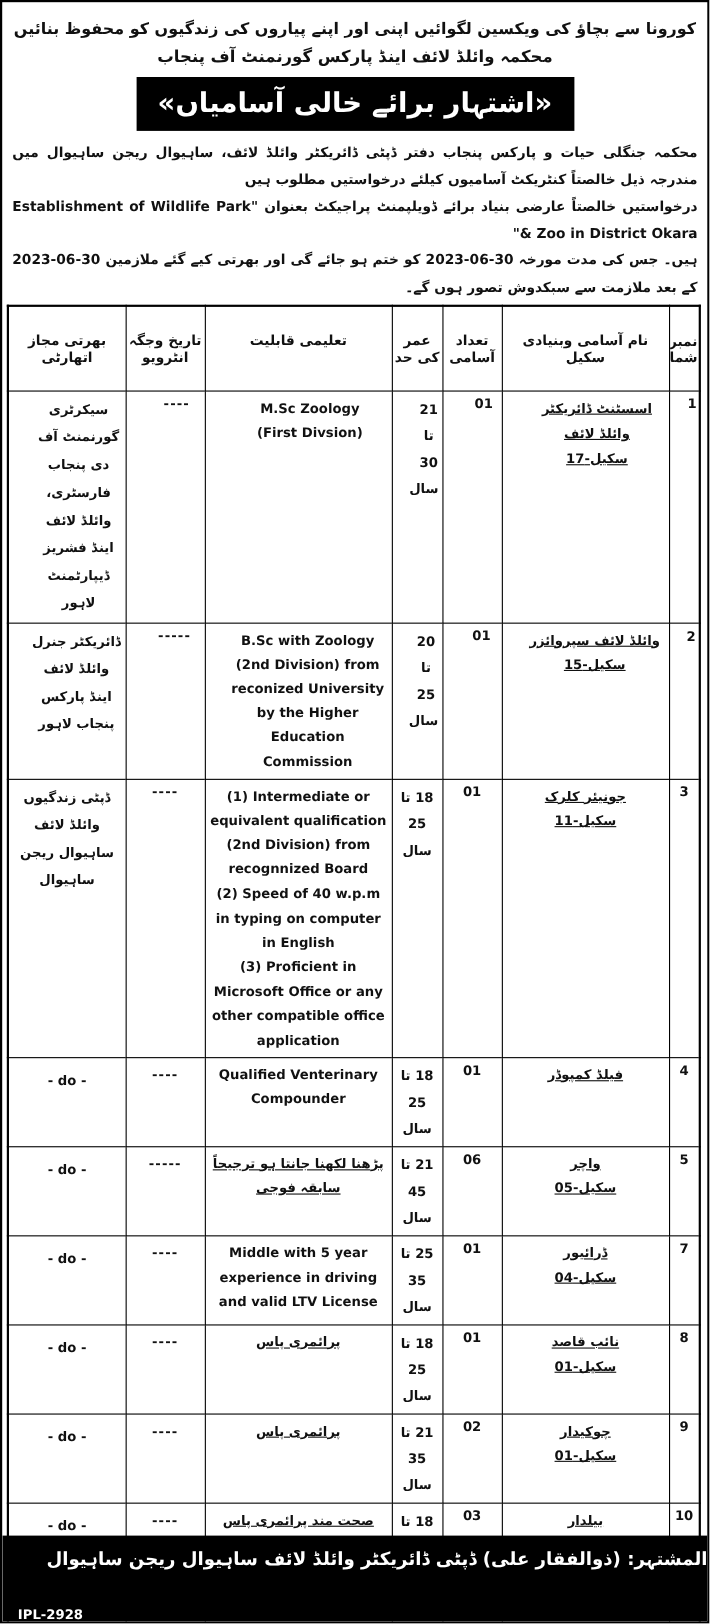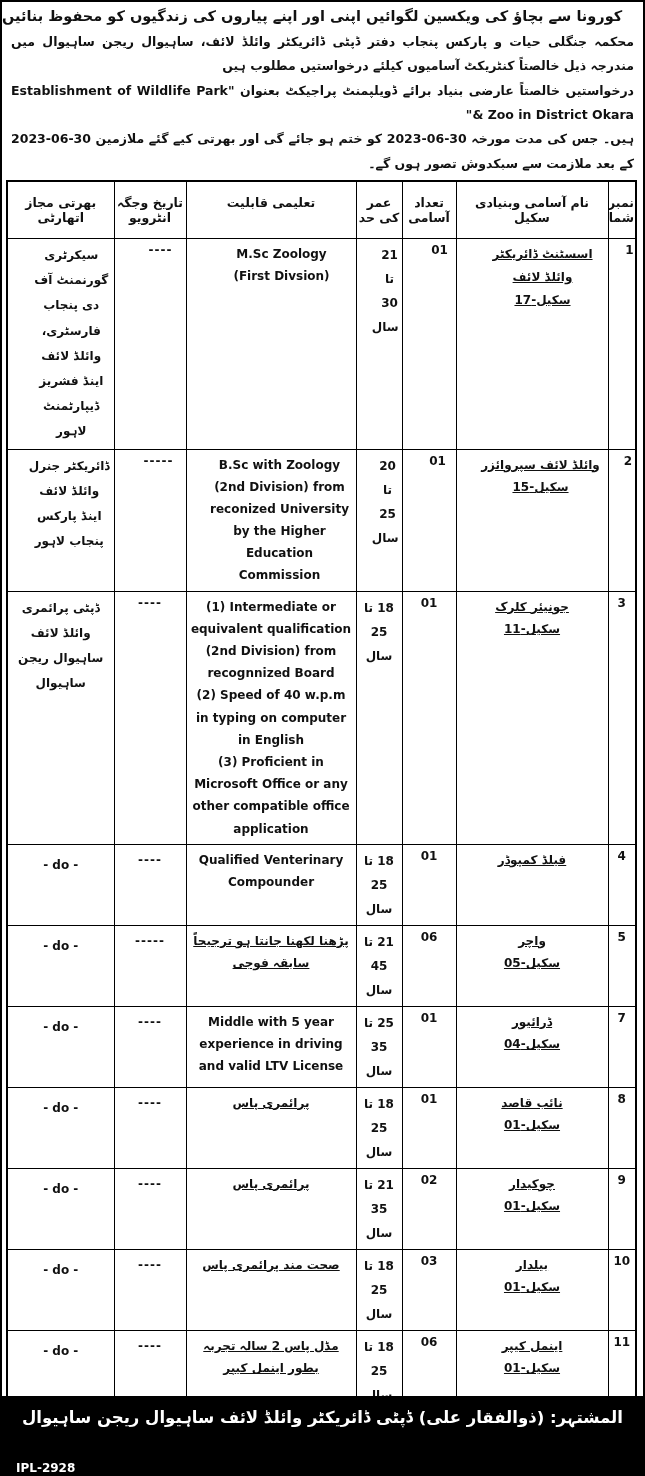--- a/index.html
+++ b/index.html
@@ -4,76 +4,78 @@
 <style>
   * { margin:0; padding:0; box-sizing:border-box; }
   html,body { background:#e8e8e8; }
   body { font-family:"DejaVu Sans", sans-serif; }
   .ad {
     position:relative; width:645px; height:1476px; margin:0 auto;
     background:#fff; color:#111; border:2px solid #000; overflow:hidden;
     direction:rtl;
   }
   
-  .top-lines { padding-top:4px; text-align:left; }
+  .top-lines { padding-top:15px; text-align:center; }
   .top-notice { font-size:14.5px; font-weight:bold; line-height:1.5; }
   .dept-line  { font-size:15px;  font-weight:bold; line-height:1.6; }
   .banner {
     width:398px; margin:7px auto 6px auto; background:#000; color:#fff;
     text-align:center; font-size:25px; font-weight:bold; padding:9px 4px 11px 4px;
   }
   
   .intro {
     padding:2px 9px 4px 9px; font-size:12.5px; font-weight:bold;
     line-height:1.95; text-align:justify; white-space:pre-line;
   }
   
   table.jobs {
     width:629px; margin:0 6px; border-collapse:collapse; border:2px solid #000;
     table-layout:fixed;
   }
   table.jobs th, table.jobs td {
     border:1.5px solid #000; vertical-align:top; padding:4px 3px;
     font-size:12px; text-align:center; white-space:pre-line; overflow:hidden;
   }
-  table.jobs th { font-size:12.5px; font-weight:bold; padding:13px 2px; }
+  table.jobs th { font-size:12.5px; font-weight:bold; padding:23px 2px; }
   td.urdu { font-weight:bold; line-height:1.9;text-decoration:underline; }
   td.eng  { direction:ltr; font-weight:bold; font-size:12.5px; line-height:1.85; }
   td.sr   { font-weight:bold; padding-top:8px; }
   td.age  { font-weight:bold; line-height:2.0; }
   td.dash { font-weight:bold; padding-top:30px; letter-spacing:1px; }
   td.authority { font-weight:bold; line-height:2.1; }
   tr.h90  td { height:90px;padding-left:24px; }
   tr.h115 td { height:115px;padding-left:20px; }
   tr.h228 td { height:228px; }
   tr.h80  td { height:80px; }
   tr.h55  td { height:55px; }
   tr.h48  td { height:48px; }
   
   .footer {
     position:absolute; left:0; right:0; bottom:0; height:78px;
-    background:#000; color:#fff; text-align:center; padding-top:8px;
+    background:#000; color:#fff; padding-top:8px;
   }
   .footer-advertiser { font-size:16.5px; font-weight:bold; line-height:1.7; }
   .footer-phone-row  { position:relative; font-size:16px; font-weight:bold; line-height:1.8; }
   .footer-ipl {
     position:absolute; left:14px; top:4px; font-size:12px; font-weight:bold;
     direction:ltr;
     margin-top:22px;
   }
 </style>
 </head>
 <body>
 
 <div class="ad">
 
   <div class="top-lines">
     <div class="top-notice">کورونا سے بچاؤ کی ویکسین لگوائیں اپنی اور اپنے پیاروں کی زندگیوں کو محفوظ بنائیں</div>
+    <div class="dept-line">محکمہ وائلڈ لائف اینڈ پارکس گورنمنٹ آف پنجاب</div>
   </div>
 
+  <div class="banner">«اشتہار برائے خالی آسامیاں»</div>
 
   <div class="intro">محکمہ جنگلی حیات و پارکس پنجاب دفتر ڈپٹی ڈائریکٹر وائلڈ لائف، ساہیوال ریجن ساہیوال میں مندرجہ ذیل خالصتاً کنٹریکٹ آسامیوں کیلئے درخواستیں مطلوب ہیں
 درخواستیں خالصتاً عارضی بنیاد برائے ڈویلپمنٹ پراجیکٹ بعنوان "Establishment of Wildlife Park &amp; Zoo in District Okara"
 ہیں۔ جس کی مدت مورخہ 30-06-2023 کو ختم ہو جائے گی اور بھرتی کیے گئے ملازمین 30-06-2023 کے بعد ملازمت سے سبکدوش تصور ہوں گے۔</div>
 
   <table class="jobs">
     <colgroup>
       <col style="width:28px">
         <col style="width:152px">
         <col style="width:54px">
@@ -121,21 +123,21 @@
         <td class="sr">3</td>
         <td class="urdu">جونیئر کلرک
 سکیل-11</td>
         <td class="sr">01</td>
         <td class="age">18 تا 25
 سال</td>
         <td class="eng">(1) Intermediate or equivalent qualification (2nd Division) from recognnized Board
 (2) Speed of 40 w.p.m in typing on computer in English
 (3) Proficient in Microsoft Office or any other compatible office application</td>
         <td class="dash">----</td>
-        <td class="authority">ڈپٹی پرائمری وائلڈ لائف ساہیوال ریجن ساہیوال</td>
+        <td class="authority">ڈپٹی زندگیوں وائلڈ لائف ساہیوال ریجن ساہیوال</td>
       </tr>
       <tr class="h55">
         <td class="sr">4</td>
         <td class="urdu">فیلڈ کمپوڈر</td>
         <td class="sr">01</td>
         <td class="age">18 تا 25
 سال</td>
         <td class="eng">Qualified Venterinary
 Compounder</td>
         <td class="dash" style="padding-top:8px">----</td>

